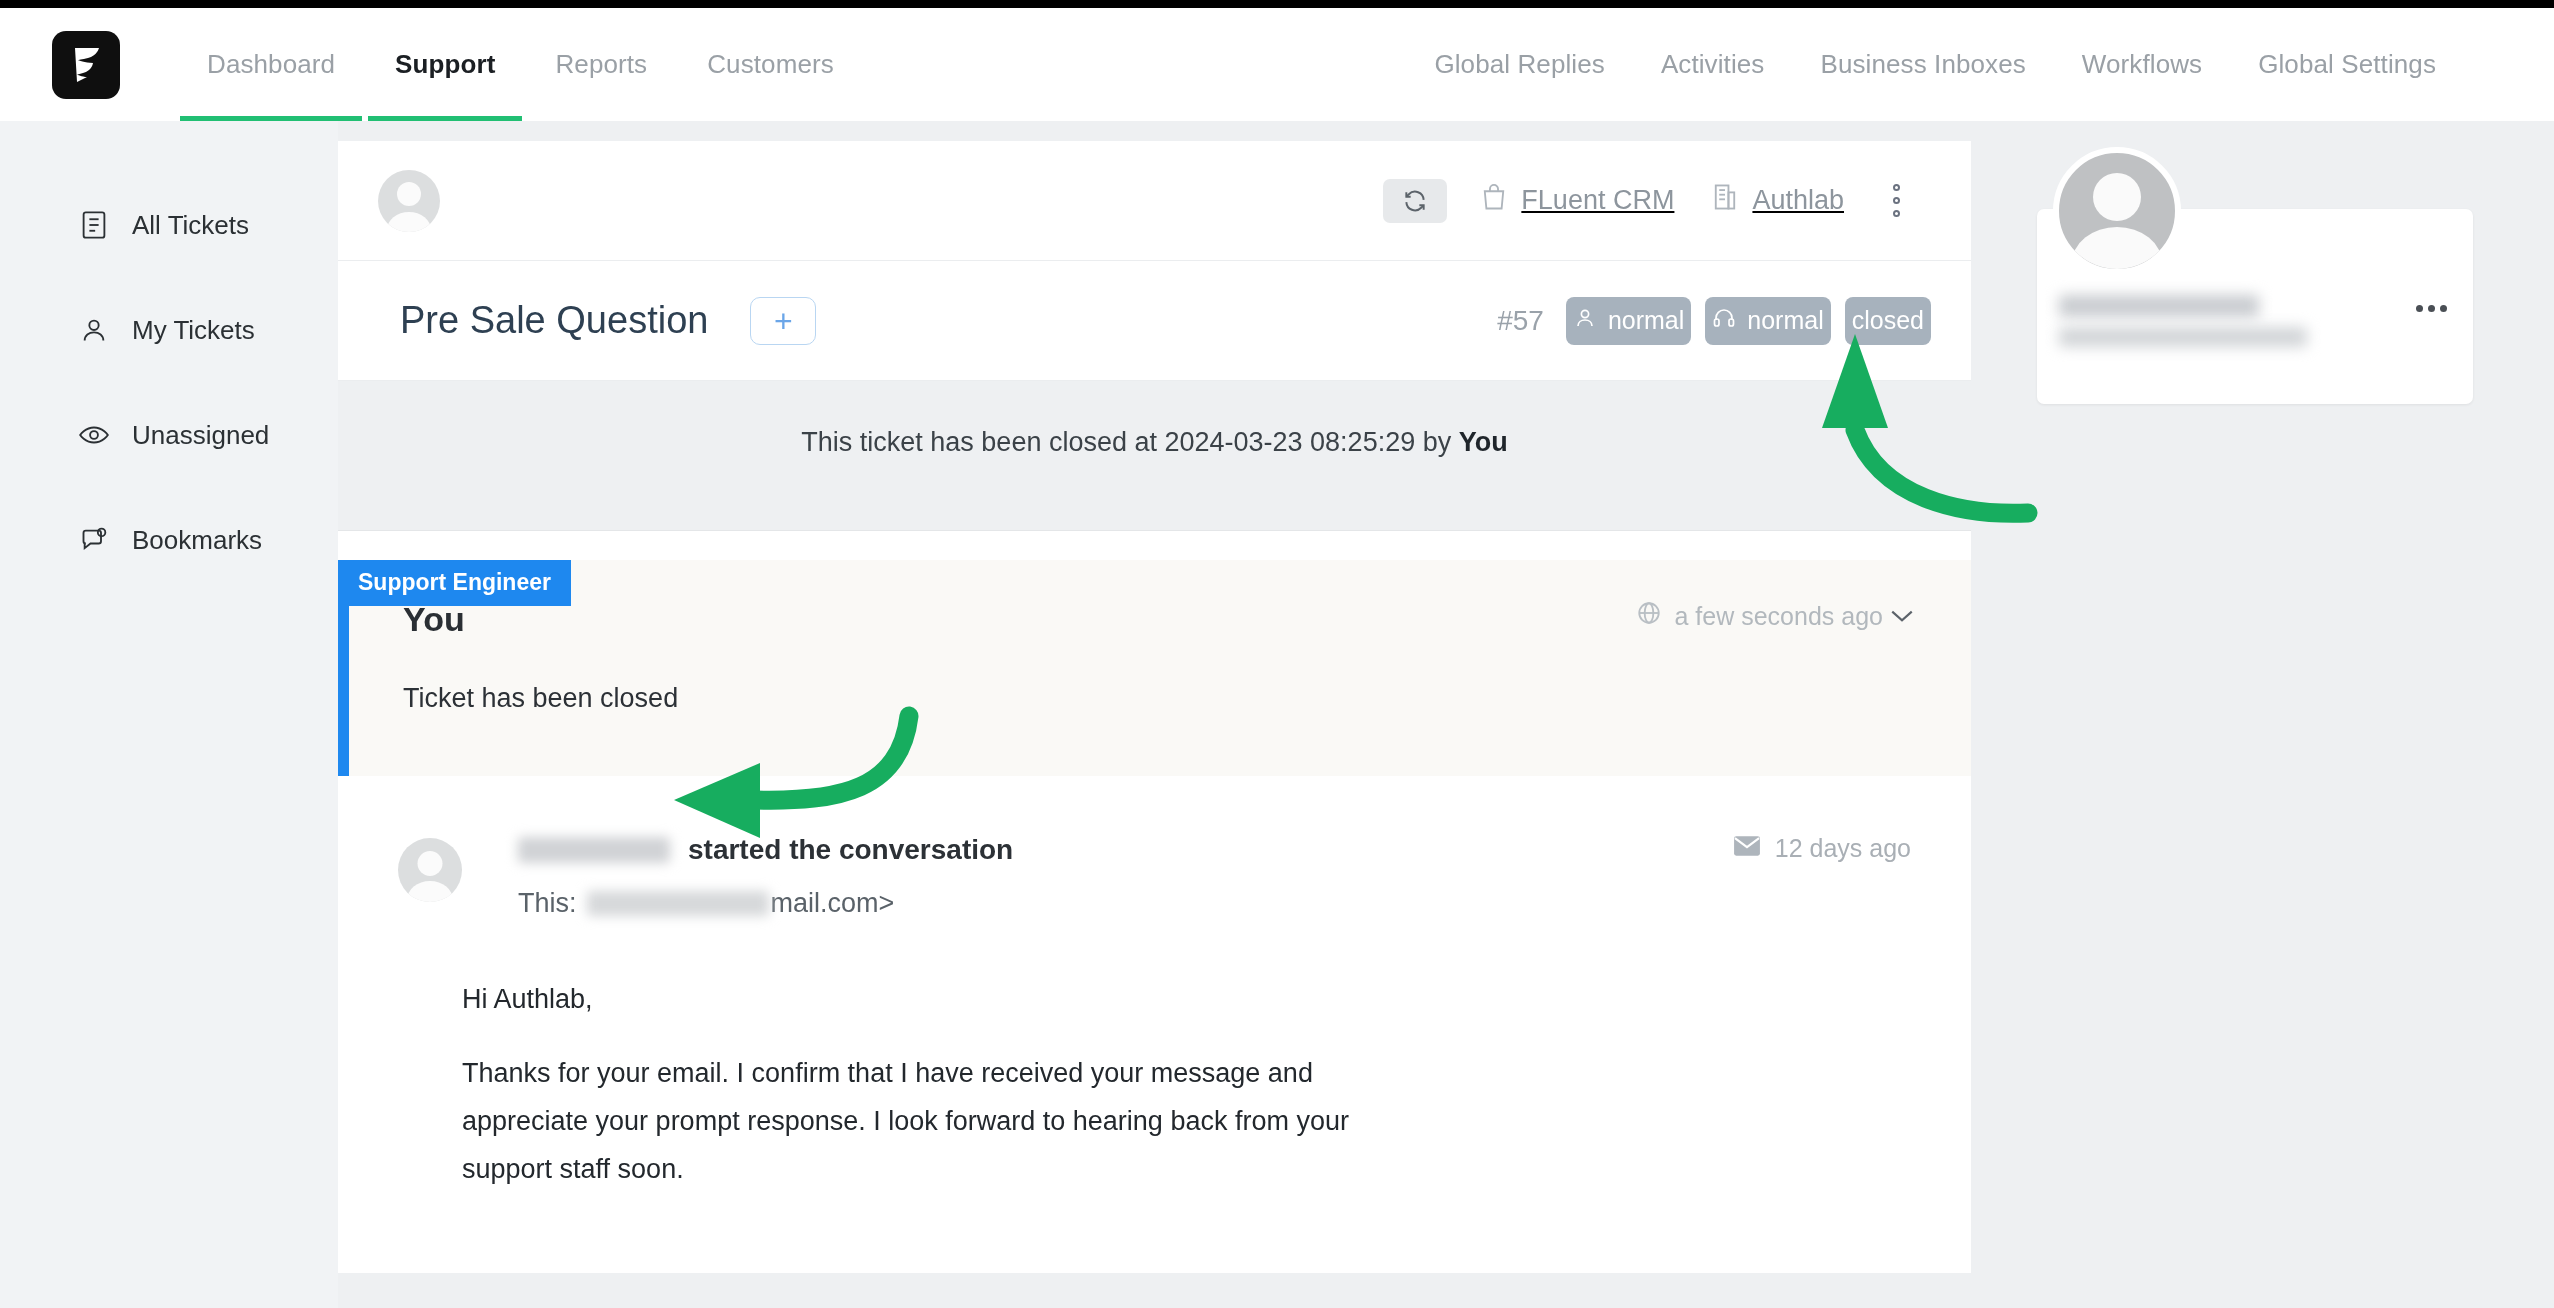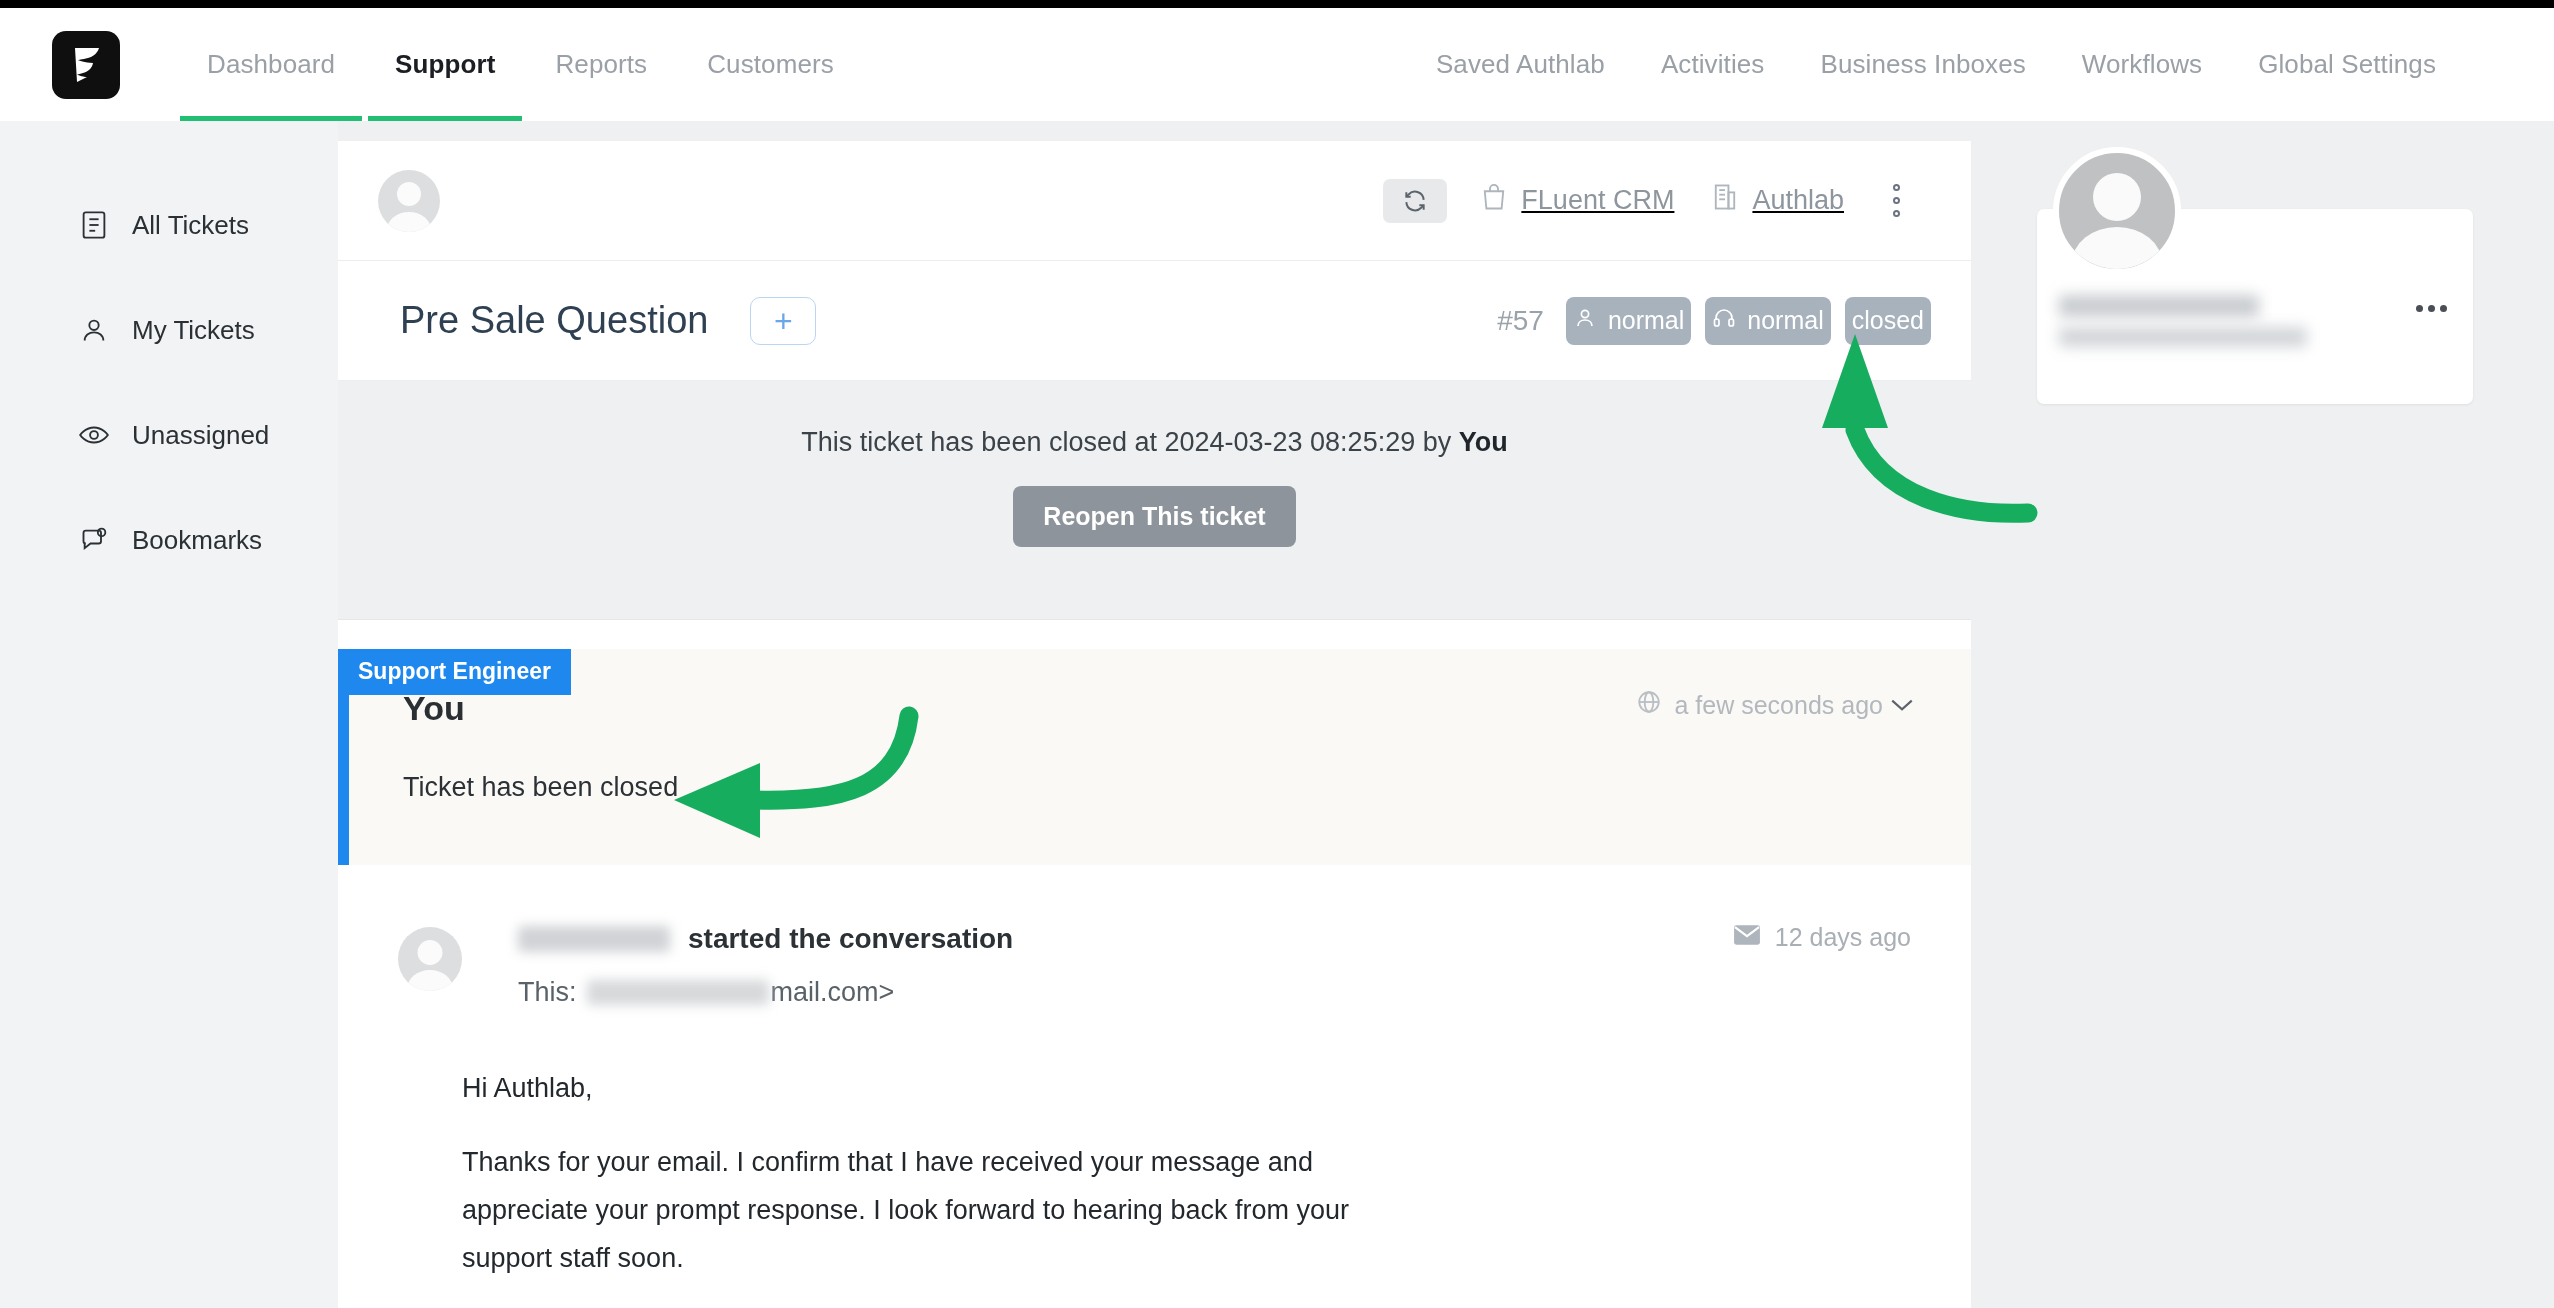--- a/index.html
+++ b/index.html
@@ -212,21 +212,21 @@
       <div class="nav-item">
         <span>Reports</span>
       </div>
       <div class="nav-item">
         <span>Customers</span>
       </div>
     </div>
 
     <div class="nav-right">
       <div class="nav-item">
-        <span>Saved Authlab</span>
+        <span>Global Replies</span>
       </div>
       <div class="nav-item">
         <span>Activities</span>
       </div>
       <div class="nav-item">
         <span>Business Inboxes</span>
       </div>
       <div class="nav-item">
         <span>Workflows</span>
       </div>
@@ -349,21 +349,20 @@
             <span class="badge">
               <span>closed</span>
             </span>
           </div>
         </div>
 
         <div class="closed-notice">
           <p>
             <span>This ticket has been closed at 2024-03-23 08:25:29 by </span><b>You</b>
           </p>
-          <button class="reopen-btn">Reopen This ticket</button>
         </div>
 
         <div class="reply-wrap">
           <div class="role-tag">Support Engineer</div>
           <div class="reply-box">
             <div class="reply-head">
               <div class="reply-author">You</div>
               <div class="reply-time">
                 <span class="globe">
                   <svg width="26" height="26" viewBox="0 0 24 24" fill="none" stroke="#b9bfc4" stroke-width="1.7">

